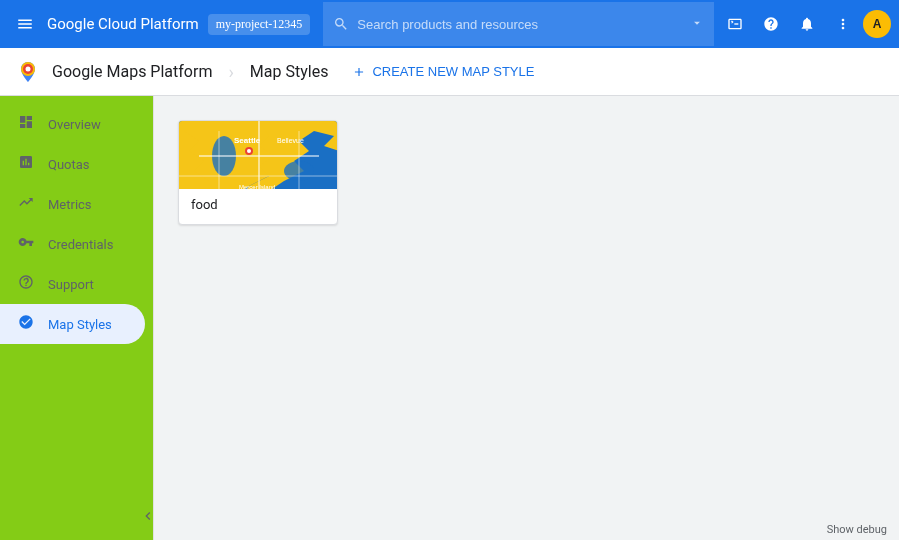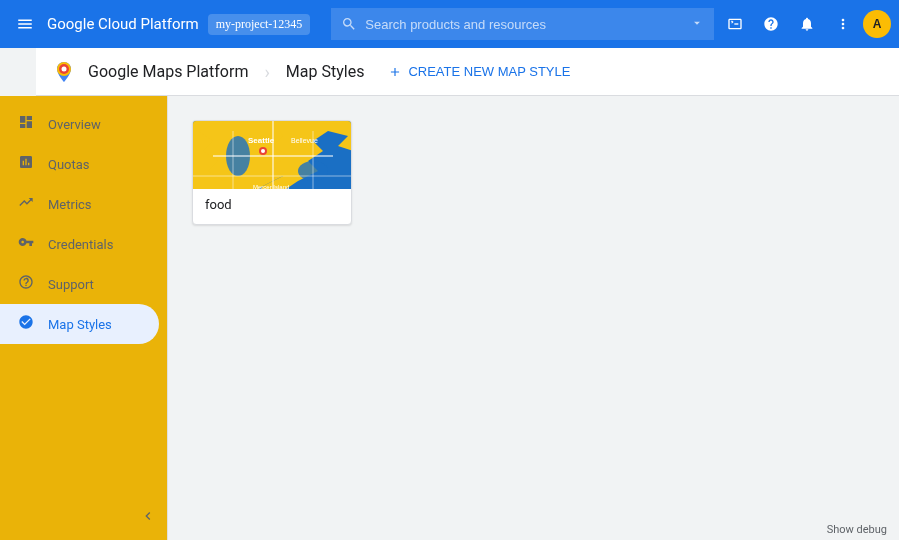--- a/index.html
+++ b/index.html
@@ -40,25 +40,25 @@
       font-size: 12px;
       margin-left: 4px;
       font-family: Liberation Serif, serif;
     }
     #search-bar {
       display: flex;
       align-items: center;
       background: rgba(255,255,255,0.15);
       border-radius: 0;
       flex: 1;
-      height: 32px;
+      height: 44px;
       padding: 0 10px;
       gap: 8px;
       max-width: 550px;
-      margin-left: 16px;
+      margin-left: 8px;
     }
     #search-input {
       background: none;
       border: none;
       outline: none;
       color: white;
       font-size: 13px;
       flex: 1;
     }
     #search-input::placeholder { color: rgba(255,255,255,0.7); }
@@ -106,21 +106,20 @@
 
     
     #sub-header {
       display: flex;
       align-items: center;
       height: 48px;
       background: white;
       border-bottom: 1px solid #dadce0;
       padding: 0 16px;
       gap: 12px;
-      margin-left: 36px;
     }
     #maps-logo {
       width: 24px;
       height: 24px;
     }
     #sub-title {
       font-size: 16px;
       color: #202124;
       font-weight: 400;
     }
@@ -148,22 +147,22 @@
     }
 
     
     #layout {
       display: flex;
       height: calc(540px - 48px - 48px);
     }
 
     
     #sidebar {
-      width: 168px;
-      background: #eab308;
+      width: 154px;
+      background: #84cc16;
       border-right: 1px solid #e0e0e0;
       overflow-y: auto;
       flex-shrink: 0;
       padding: 8px 0;
     }
     .nav-item {
       display: flex;
       align-items: center;
       gap: 12px;
       padding: 10px 16px;

